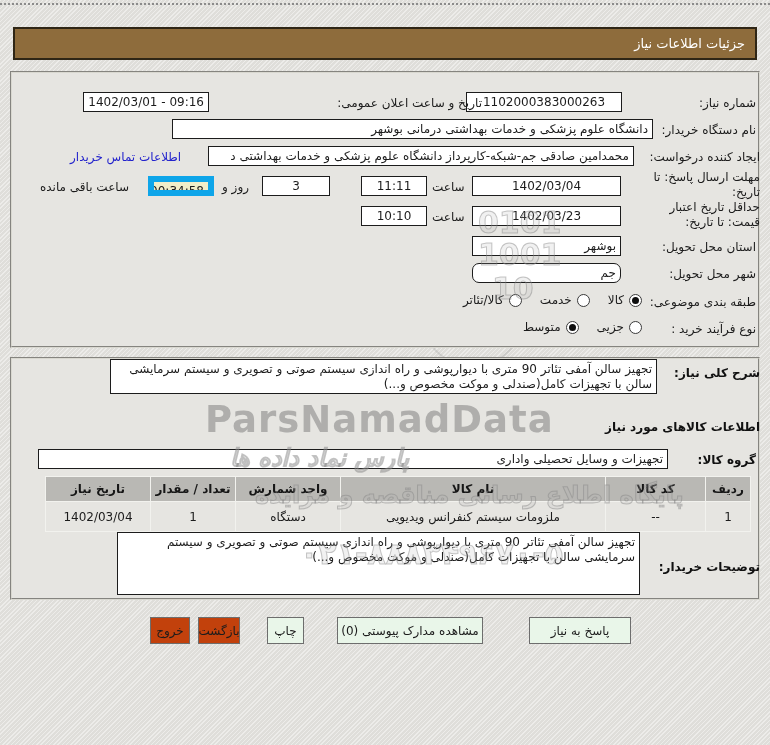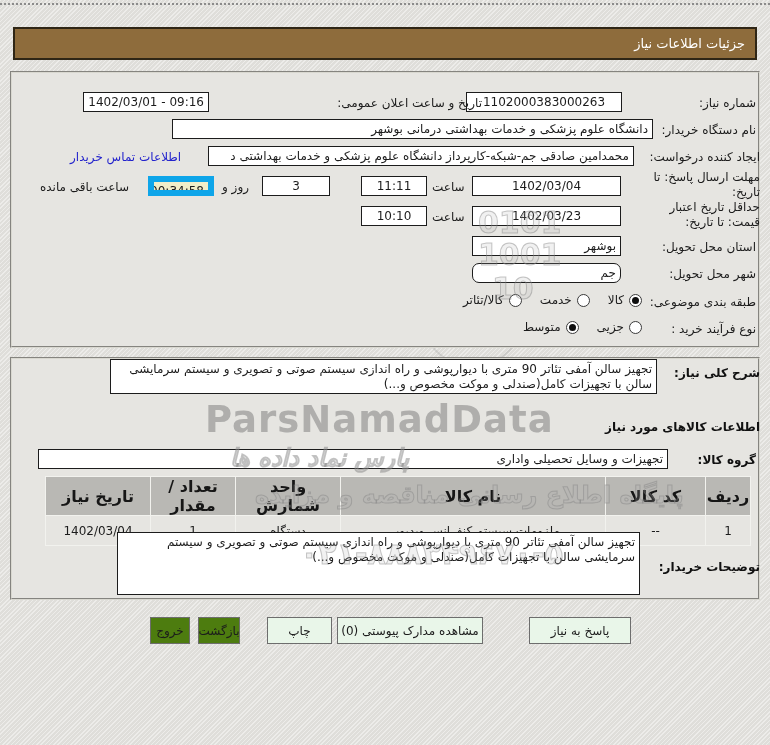--- a/index.html
+++ b/index.html
@@ -46,32 +46,32 @@
   .radio.sel { position:relative; }
   .radio.sel::after { content:''; position:absolute; left:2px; top:2px; width:7px; height:7px; border-radius:50%; background:#0e0e0e; }
   .checkbox { width:13px; height:13px; border:1px solid #3a3a3a; background:#fff; flex:0 0 auto; }
   .textbox {
     background:#fff; border:1px solid #1c1c1c; padding:2px 4px;
     line-height:15px; text-align:right; overflow:hidden; z-index:2;
   }
   table.goods { border-collapse:collapse; table-layout:fixed; width:705px; z-index:2; position:absolute;
     left:45px; top:476px; border:1px solid #8f8f88; }
   table.goods th {
-    background:#b9b8b4; font-weight:bold; font-size:16px; height:25px;
+    background:#b9b8b4; font-weight:bold; font-size:12px; height:25px;
     border:1px solid #f2f2ee; text-align:center; color:#161616;
   }
   table.goods td {
     height:30px; border:1px solid #f2f2ee; text-align:center; background:transparent; font-size:12px;
   }
   .btn {
     height:27px; border:1px solid #6d6d6d; display:flex; align-items:center; justify-content:center;
     font-size:12px; z-index:2; cursor:pointer; white-space:nowrap;
   }
   .btn.green { background:#e9f6e9; }
-  .btn.pink  { background:#4d7c0f;text-align:right; }
+  .btn.pink  { background:#c2410c;text-align:right; }
   .wm { pointer-events:none; z-index:3; white-space:nowrap; }
   .wm-latin { font-weight:bold; font-size:37px; letter-spacing:1px; color:rgba(120,120,120,.50); }
   .wm-outline { font-weight:bold; color:rgba(175,175,175,.18); -webkit-text-stroke:1px rgba(130,130,130,.45); }
   .wm-circle { border:2px solid rgba(160,160,160,.30); border-radius:50%; pointer-events:none; z-index:0; }
 </style>
 </head>
 <body>
 
 <div class="abs dotline"></div>
 
@@ -192,15 +192,15 @@
 
 <div class="abs wm wm-outline" style="left:255px; top:481px; font-size:24px;">پایگاه اطلاع رسانی مناقصه و مزایده</div>
 
 <div class="abs wm wm-outline" style="left:300px; top:536px; font-size:30px;">۰۲۱-۸۸۸۳۴۹۶۷۰-۵</div>
 
 <div class="abs lbl b" style="right:10px; top:560px;">توضیحات خریدار:</div>
 <div class="abs textbox" style="left:117px; top:532px; width:523px; height:63px;">تجهیز سالن آمفی تئاتر 90 متری با دیوارپوشی و راه اندازی سیستم صوتی و تصویری و سیستم سرمایشی سالن با تجهیزات کامل(صندلی و موکت مخصوص و...)</div>
 
 <div class="abs btn green" style="left:529px; top:617px; width:102px;">پاسخ به نیاز</div>
 <div class="abs btn green" style="left:337px; top:617px; width:146px;">مشاهده مدارک پیوستی (0)</div>
-<div class="abs btn green" style="left:267px; top:617px; width:65px;">چاپ</div>
+<div class="abs btn green" style="left:267px; top:617px; width:37px;">چاپ</div>
 <div class="abs btn pink" style="left:198px; top:617px; width:42px;">بازگشت</div>
 <div class="abs btn pink" style="left:150px; top:617px; width:40px;">خروج</div>
 
 </body></html>

